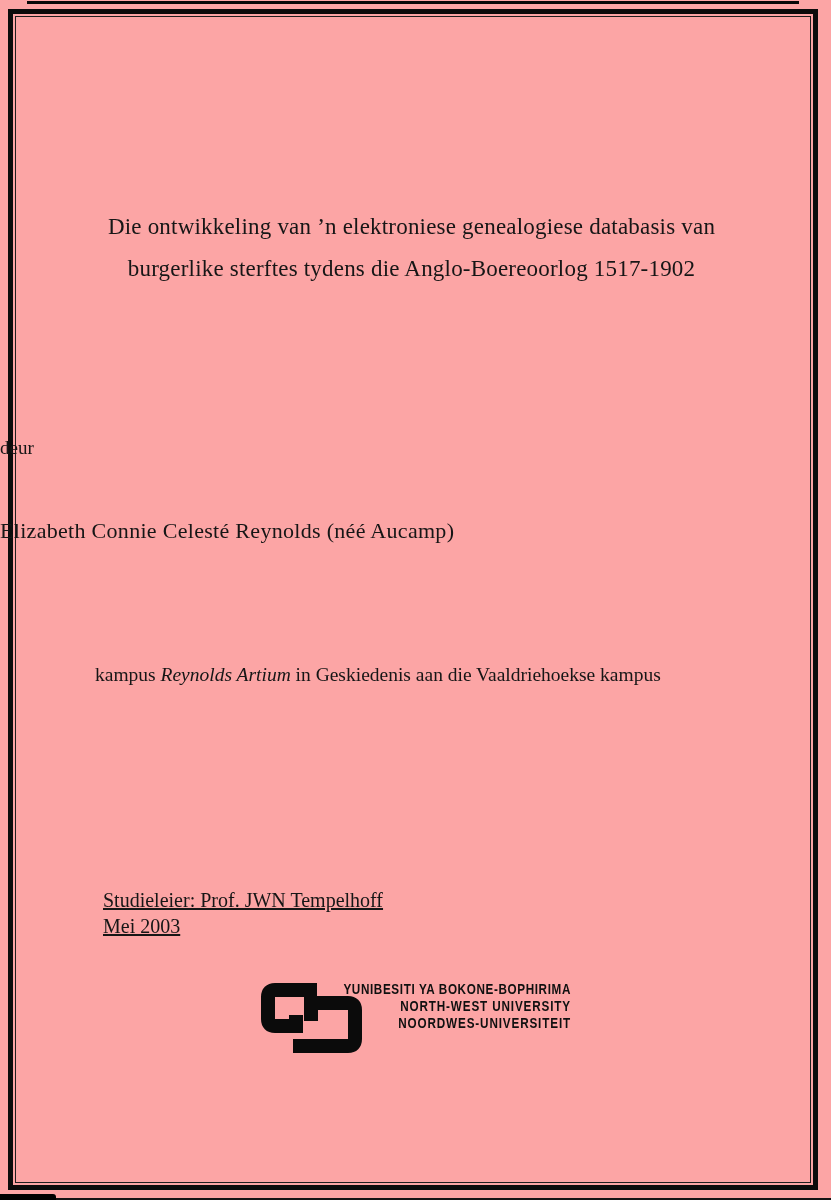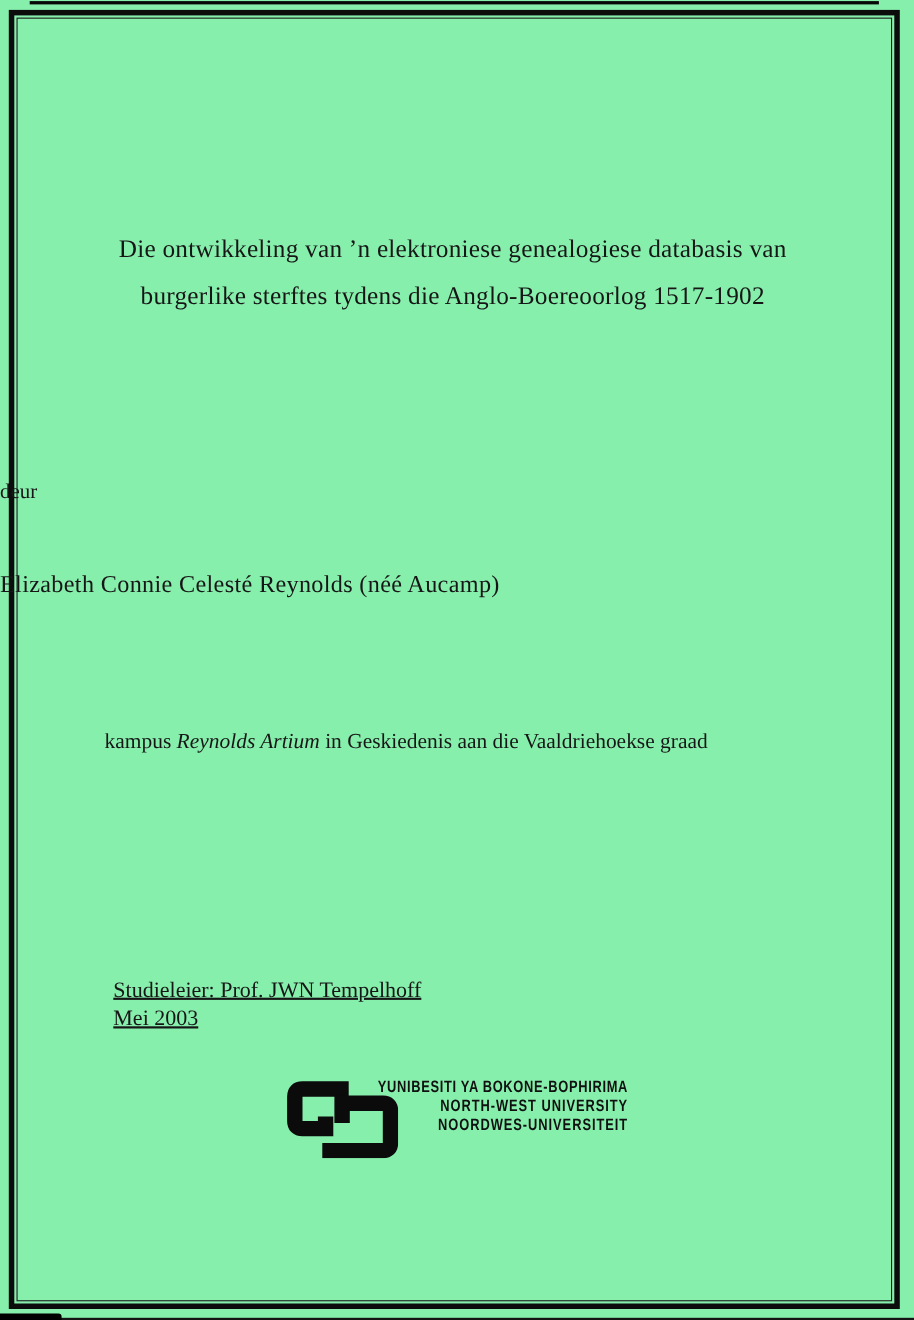--- a/index.html
+++ b/index.html
@@ -1,17 +1,17 @@
 <!DOCTYPE html>
 <html><head>
 <meta charset="utf-8">
 <style>
   html,body { margin:0; padding:0; background:#e8e8e8; }
   .page {
-    position:relative; width:831px; height:1200px; background:#86efac;
+    position:relative; width:831px; height:1200px; background:#fca5a5;
     font-family:"Liberation Serif", serif; color:#161616; overflow:hidden;
     margin:0 auto;
   }
   
   .scan-top    { position:absolute; top:1px; left:27px; width:772px; height:3px; background:#070707; }
   .scan-bottom { position:absolute; bottom:0; left:0; width:831px; height:2px; background:#141414; }
   .scan-corner { position:absolute; bottom:0; left:0; width:56px; height:6px; background:#000; border-radius:0 3px 0 0; }
 
   
   .frame-outer {
@@ -61,21 +61,21 @@
   <div class="title">
     <div>Die ontwikkeling van ’n elektroniese genealogiese databasis van</div>
     <div>burgerlike sterftes tydens die Anglo-Boereoorlog 1517-1902</div>
   </div>
 
   <div class="byline">deur</div>
 
   <div class="author">Elizabeth Connie Celesté Reynolds (néé Aucamp)</div>
 
   <div class="statement">
-    <div class="st-line2"><span>kampus </span><span class="st-italic">Reynolds Artium</span><span> in Geskiedenis aan die Vaaldriehoekse graad</span></div>
+    <div class="st-line2"><span>kampus </span><span class="st-italic">Reynolds Artium</span><span> in Geskiedenis aan die Vaaldriehoekse kampus</span></div>
   </div>
 
   <div class="supervisor">
     <div>Studieleier: Prof. JWN Tempelhoff</div>
     <div>Mei 2003</div>
   </div>
 
   <div class="logo">
     <svg class="logo-mark" viewBox="0 0 104 78" xmlns="http://www.w3.org/2000/svg" aria-hidden="true">
       <path d="M 59 15 H 17 Q 10 15 10 22 V 44 Q 10 51 17 51 H 38 V 40"></path>

